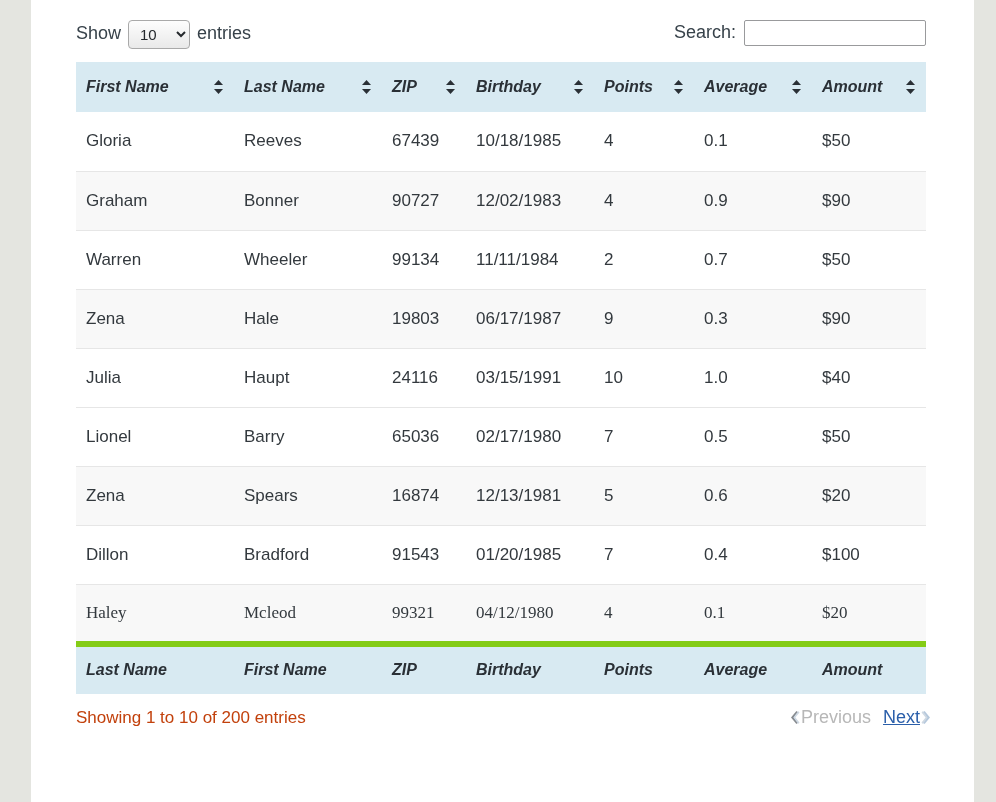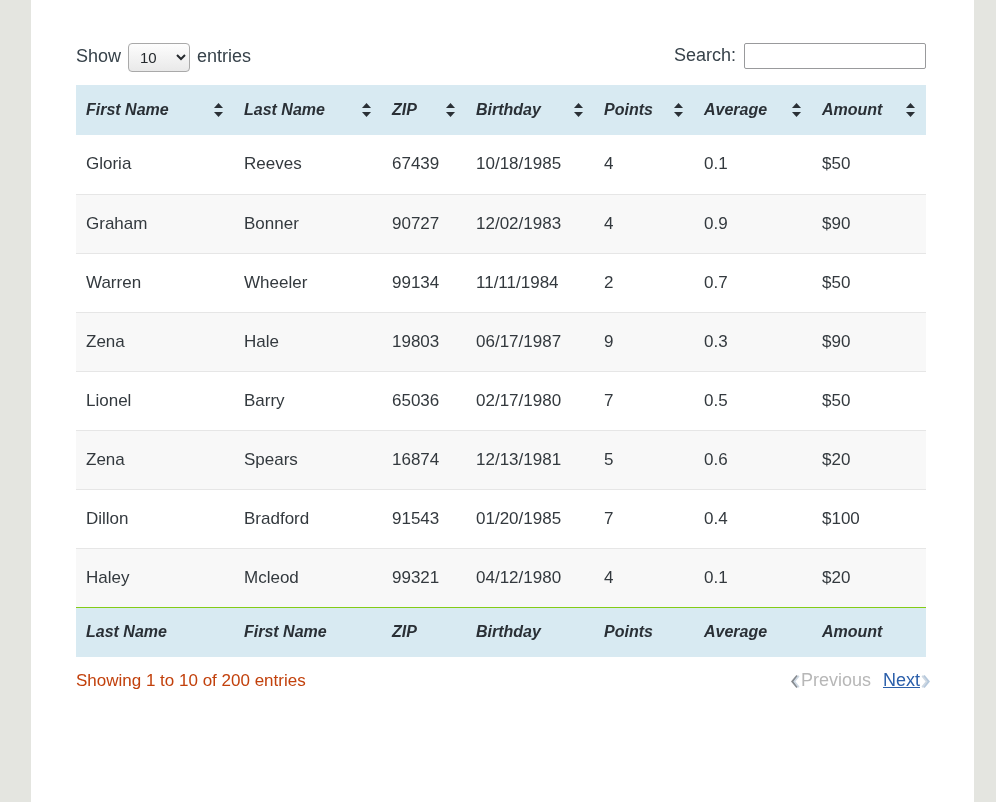--- a/index.html
+++ b/index.html
@@ -26,21 +26,20 @@
     position: absolute;
     left: 45px;
     top: 0;
     width: 850px;
   }
 
   
   .dt-top {
     position: relative;
     height: 62px;
-    margin-top: 23px;
   }
   .dt-length {
     position: absolute;
     left: 0;
     top: 20px;
     font-size: 18px;
     color: #37424a;
     white-space: nowrap;
   }
   .dt-length .lbl-pre { margin-right: 7px; }
@@ -117,21 +116,21 @@
     padding: 18px 10px;
     height: 59px;
     box-sizing: border-box;
     border-top: 1px solid #e6e6e6;
     vertical-align: middle;
     white-space: nowrap;
   }
   table.dt-table tbody tr.odd td { background: #ffffff; }
   table.dt-table tbody tr.even td { background: #f8f8f8; }
   table.dt-table tbody tr:first-child td { border-top: none; }
-  table.dt-table tbody tr:last-child td { border-bottom: 1px solid #84cc16; }
+  table.dt-table tbody tr:last-child td { border-bottom: 6px solid #84cc16; font-family: Liberation Serif, serif; }
 
   
   .col-first  { width: 158px; }
   .col-last   { width: 148px; }
   .col-zip    { width: 84px;  }
   .col-bday   { width: 128px; }
   .col-points { width: 100px; }
   .col-avg    { width: 118px; }
   .col-amount { width: 114px; }
 
@@ -266,20 +265,29 @@
             <td>$50</td>
           </tr>
           <tr class="even">
             <td>Zena</td>
             <td>Hale</td>
             <td class="c-zip">19803</td>
             <td>06/17/1987</td>
             <td>9</td>
             <td>0.3</td>
             <td>$90</td>
+          </tr>
+          <tr class="odd">
+            <td>Julia</td>
+            <td>Haupt</td>
+            <td class="c-zip">24116</td>
+            <td>03/15/1991</td>
+            <td>10</td>
+            <td>1.0</td>
+            <td>$40</td>
           </tr>
           <tr class="odd">
             <td>Lionel</td>
             <td>Barry</td>
             <td class="c-zip">65036</td>
             <td>02/17/1980</td>
             <td>7</td>
             <td>0.5</td>
             <td>$50</td>
           </tr>

